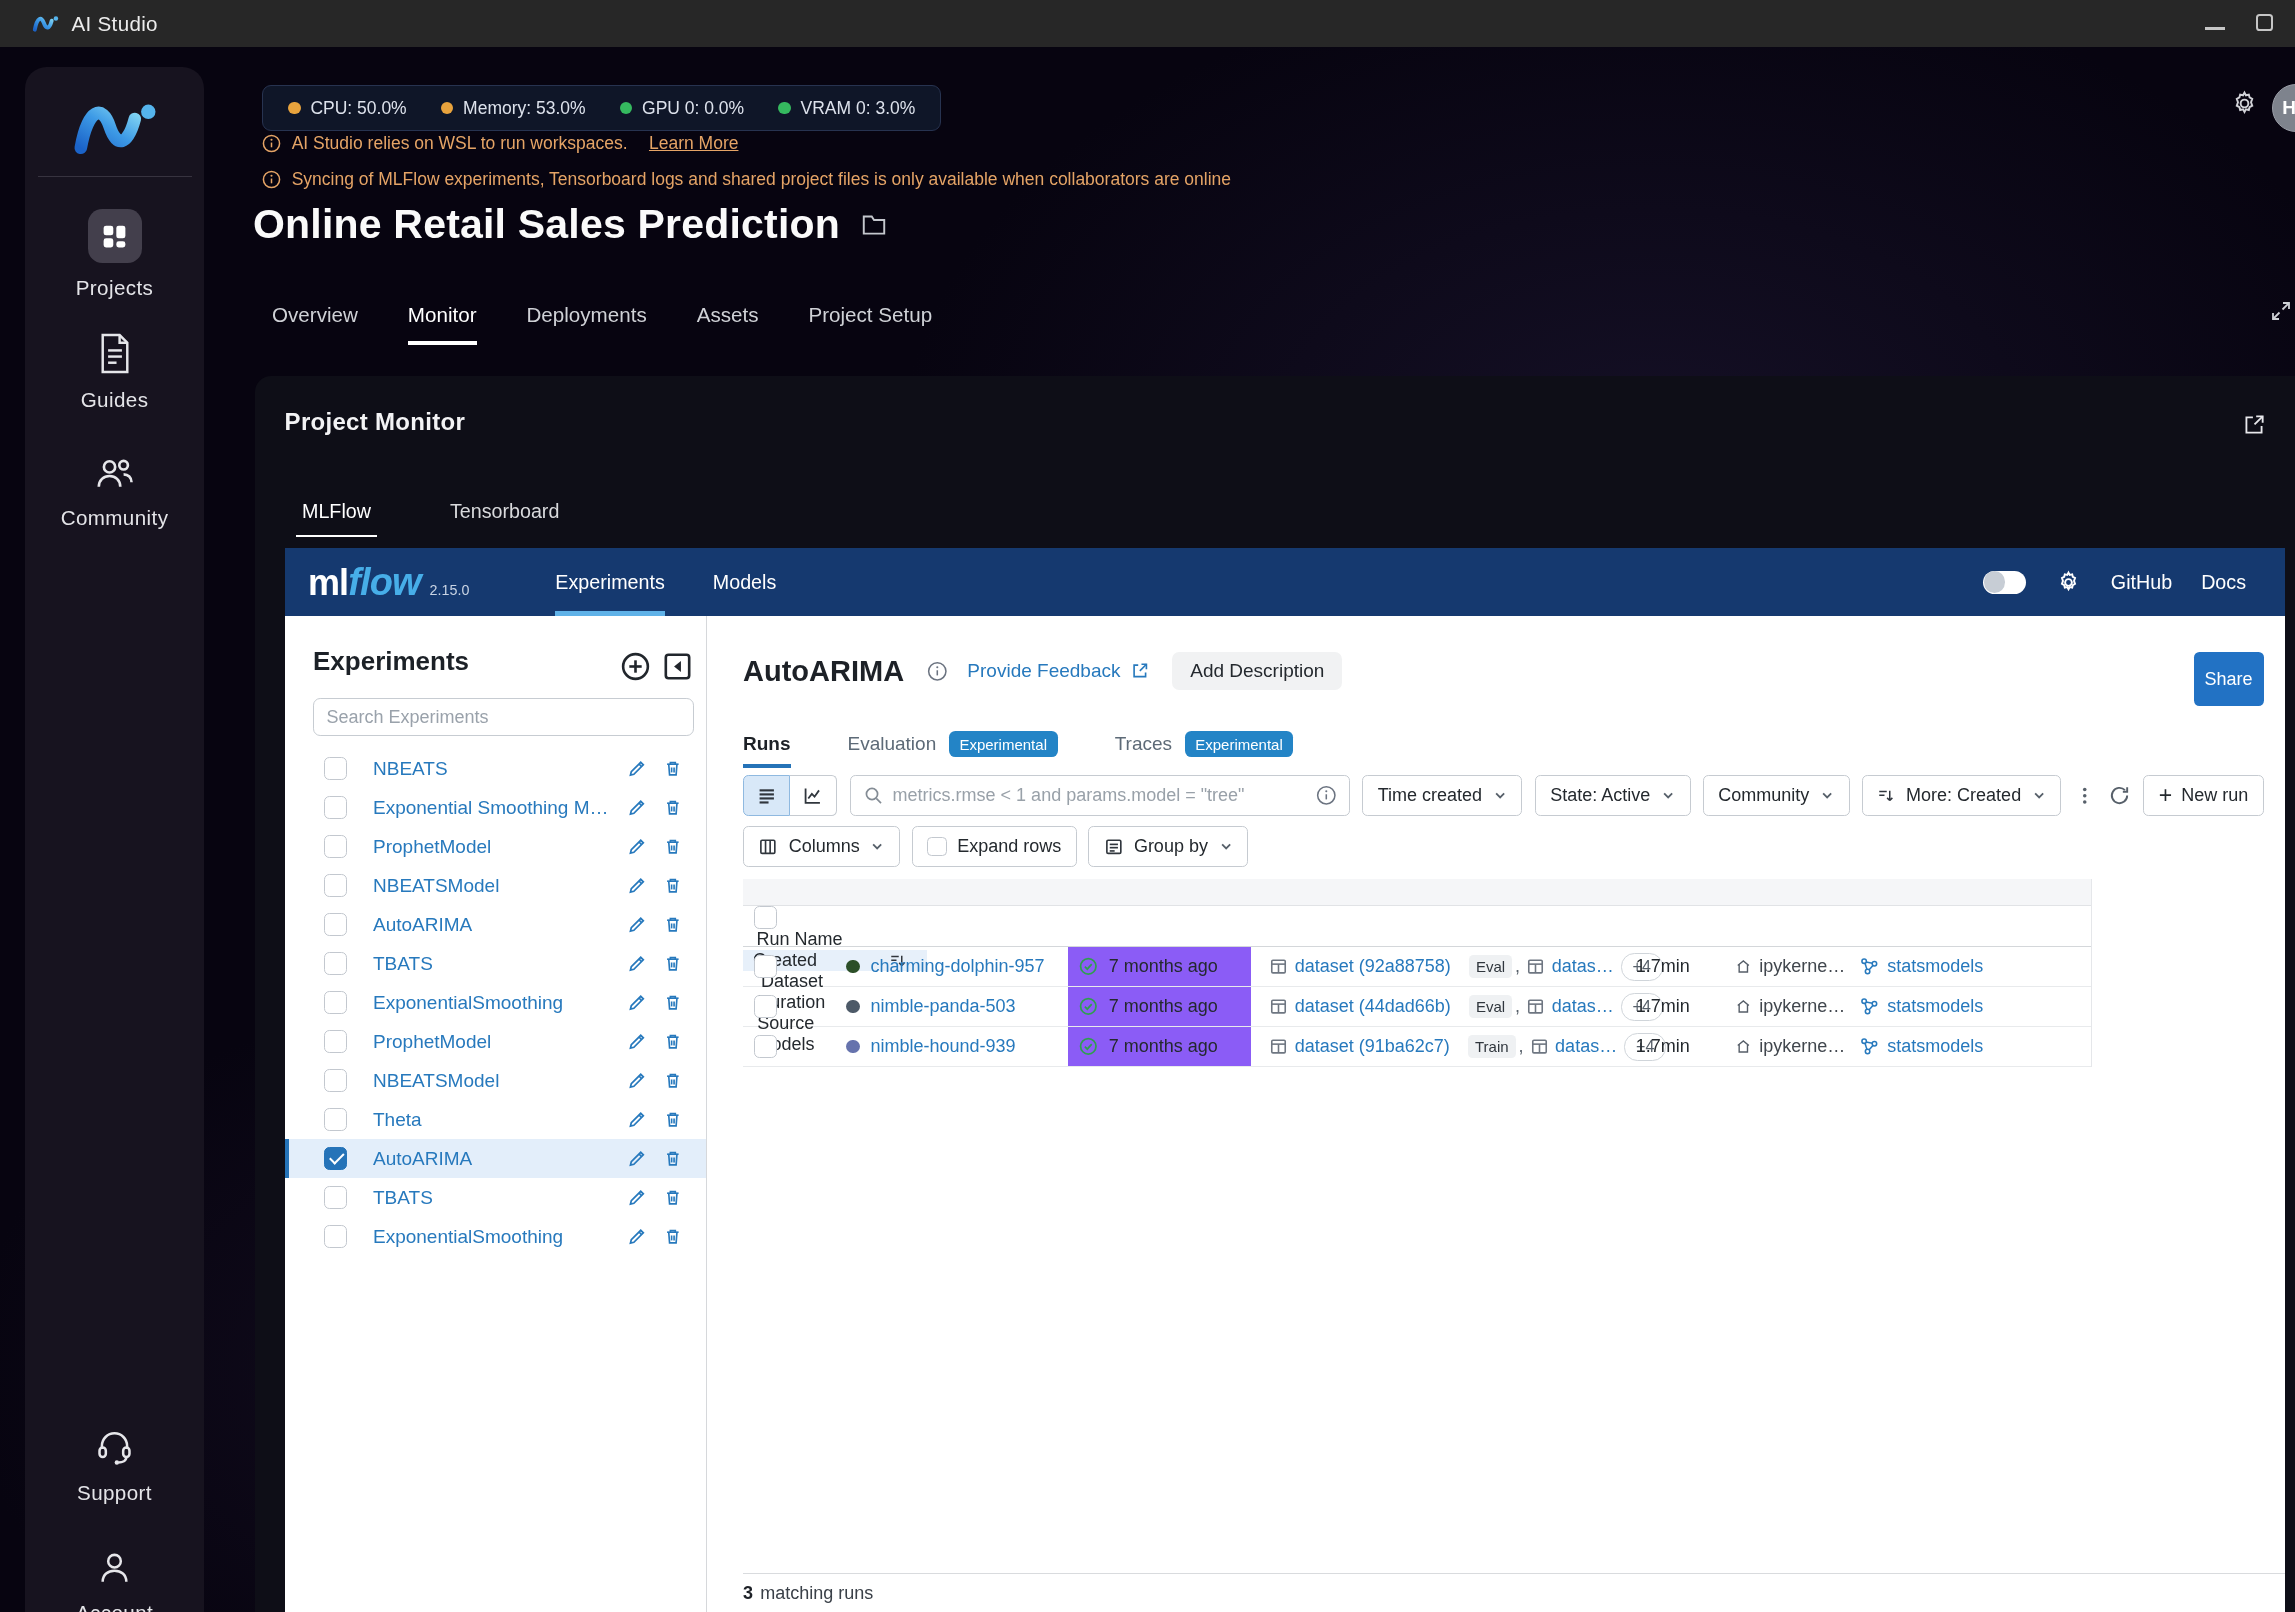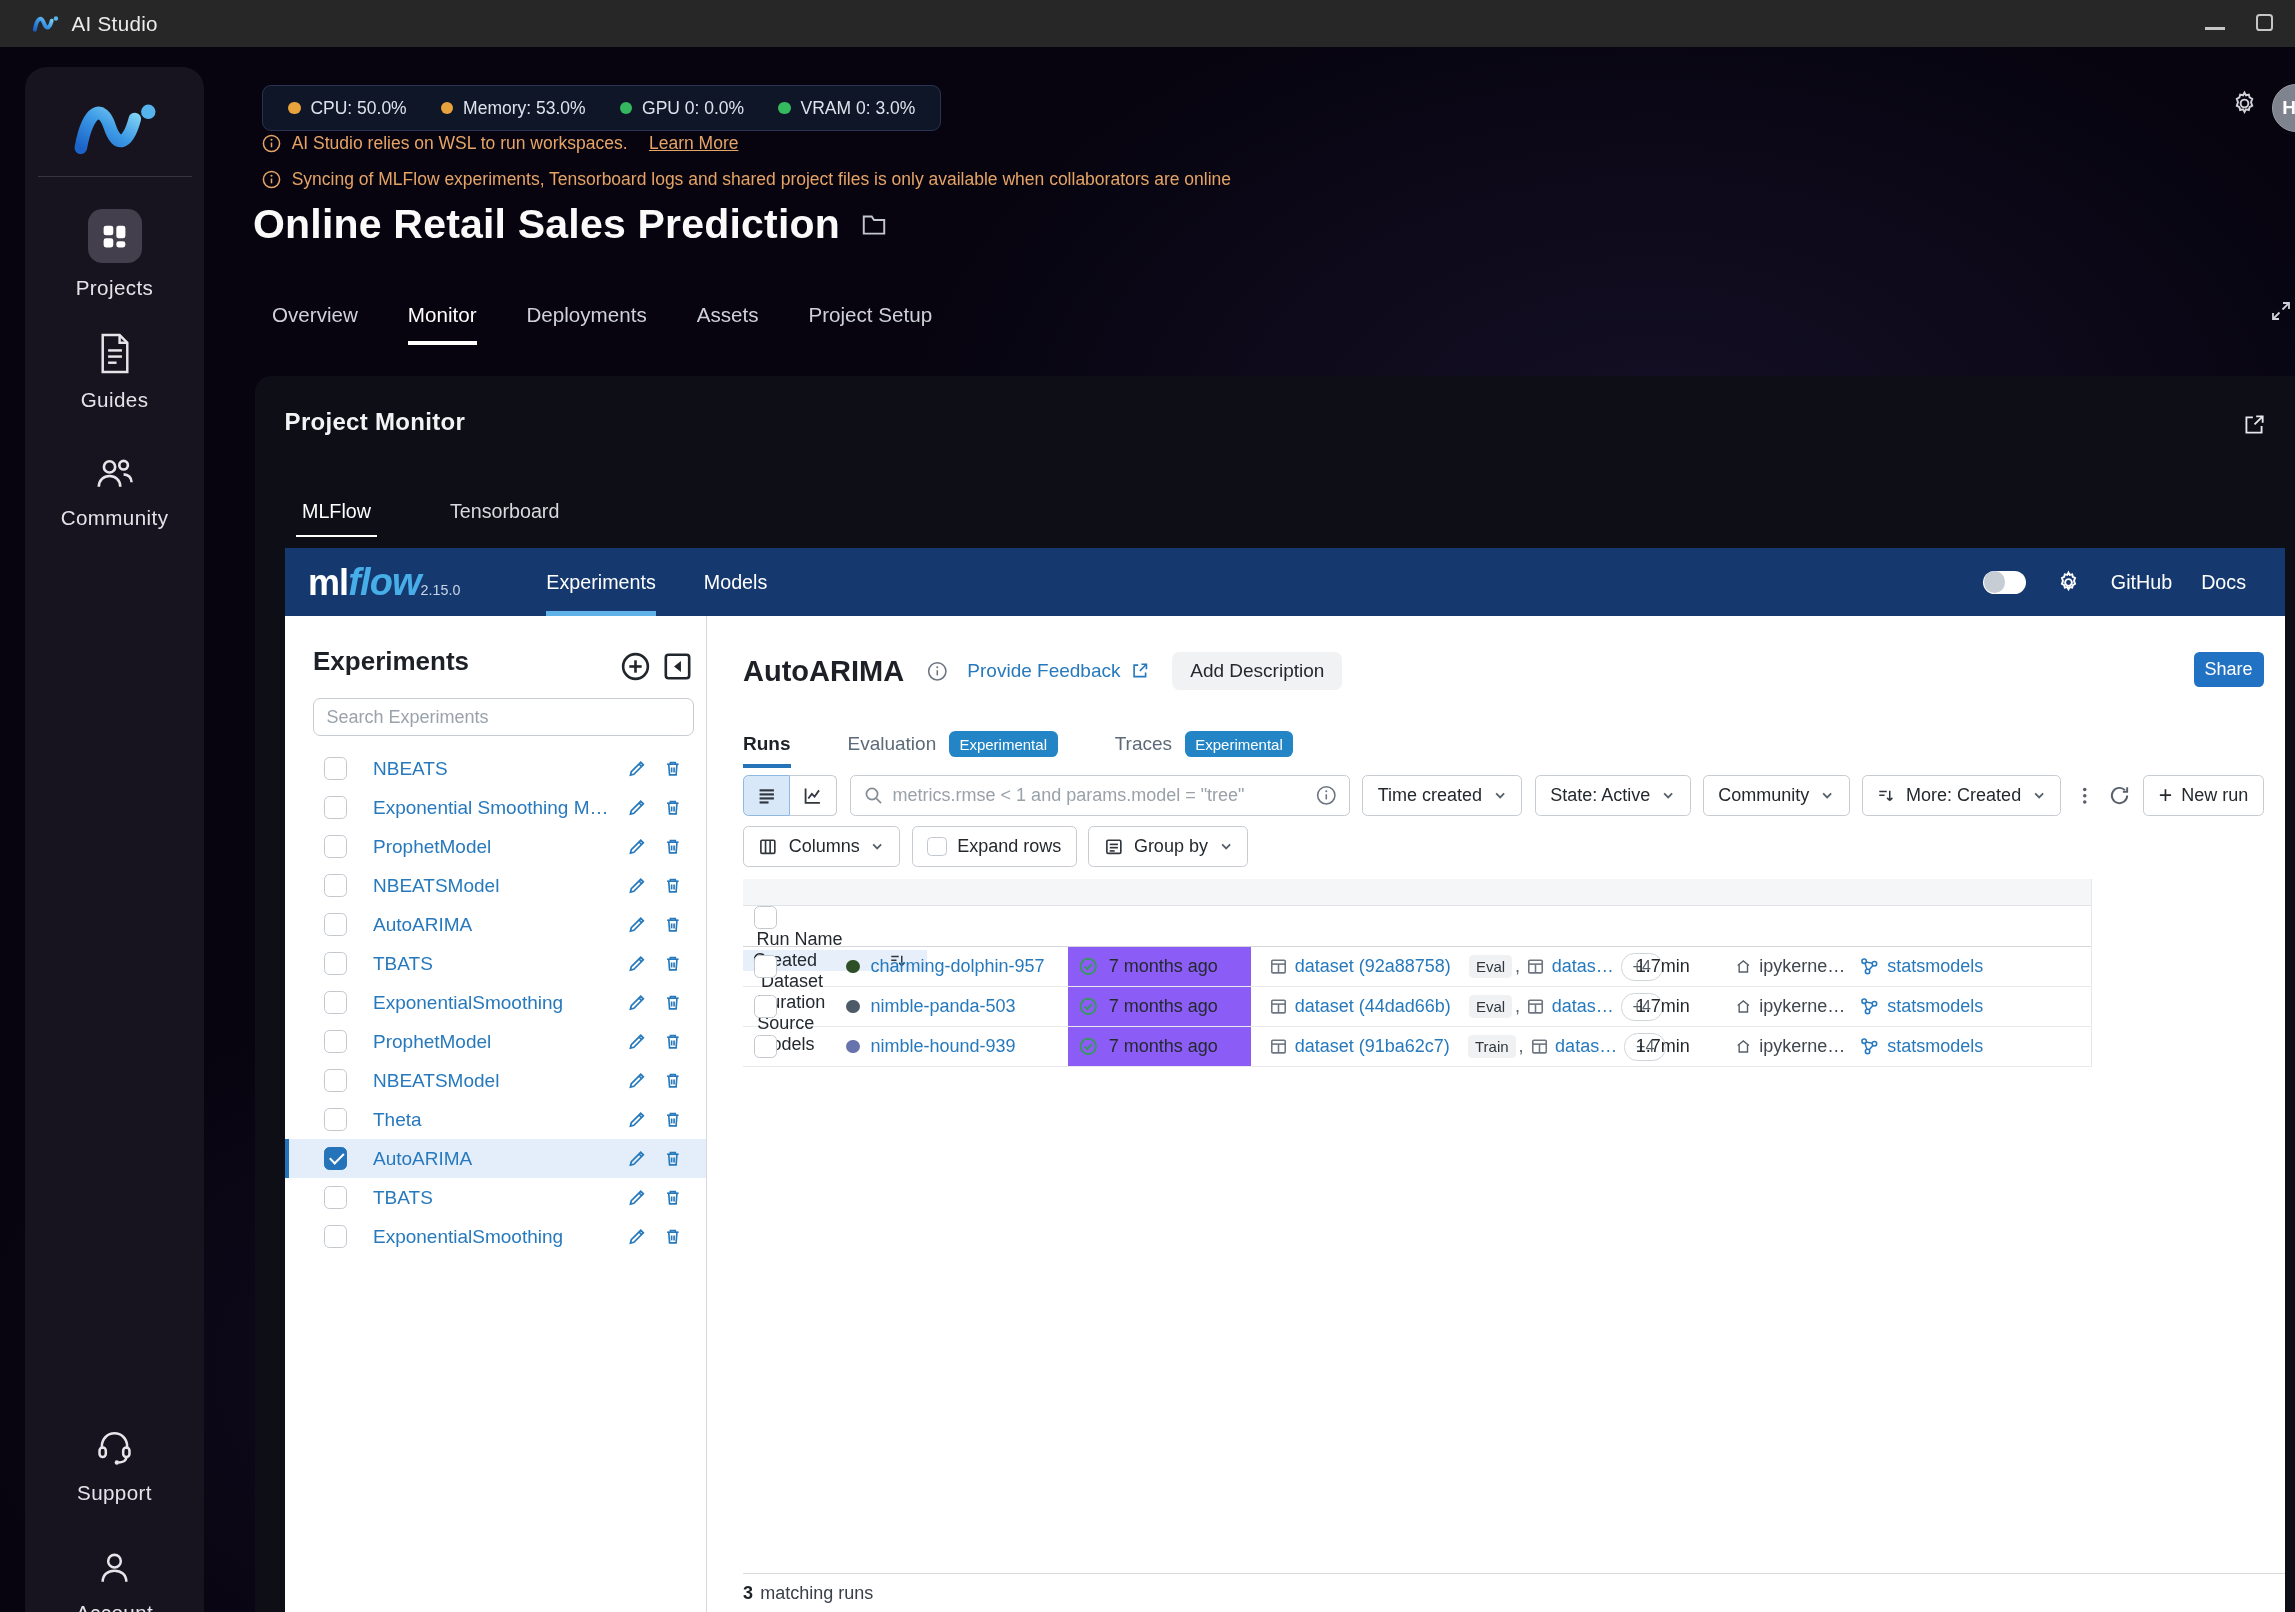--- a/index.html
+++ b/index.html
@@ -67,21 +67,21 @@
   .card-tab { position:relative; color:#d9dadd; font-size:19.7px; padding-bottom:14.3px; cursor:pointer; }
   .card-tab.active { color:#fff; }
   .card-tab.active::after { content:""; position:absolute; left:-6.3px; right:-6.3px; bottom:0; height:2.7px; background:#fff; }
 
   
   .mlflow { position:absolute; left:30px; top:172px; width:2000px; height:1064px; background:#fff; }
   .mlf-header { position:relative; height:68px; background:#15396f; display:flex; align-items:center; padding:0 39px 0 23px; }
   .mlf-logo { display:flex; align-items:baseline; }
   .mlf-logo .ml { color:#fff; font-size:36px; font-weight:800; letter-spacing:-0.9px; }
   .mlf-logo .flow { color:#47aee8; font-size:38px; font-weight:700; font-style:italic; letter-spacing:-0.9px; }
-  .mlf-logo .ver { color:#c9d4e4; font-size:14.3px; }
+  .mlf-logo .ver { color:#c9d4e4; font-size:14.3px; margin-left:9px; }
   .mlf-nav { display:flex; gap:48px; margin-left:86px; height:68px; align-items:center; }
   .mlf-tab { position:relative; color:#fff; font-size:19.7px; height:68px; display:flex; align-items:center; cursor:pointer; }
   .mlf-tab.active::after { content:""; position:absolute; left:0; right:0; bottom:0; height:5.4px; background:#5fb2e8; }
   .mlf-right { margin-left:auto; display:flex; align-items:center; gap:29px; }
   .toggle { width:43px; height:23px; background:#fff; border-radius:11.6px; position:relative; cursor:pointer; }
   .toggle .knob { position:absolute; left:0.9px; top:0.9px; width:21.5px; height:21.5px; border-radius:50%; background:#c7cdd5; }
   .mlf-link { color:#fff; font-size:19.7px; cursor:pointer; }
 
   .mlf-body { position:absolute; top:68px; left:0; right:0; bottom:0; display:flex; }
 
@@ -106,21 +106,21 @@
 
   
   .run-main { flex:1; position:relative; background:#fff; }
   .run-header { position:absolute; left:36px; top:36px; display:flex; align-items:center; }
   .run-title { color:#1d2127; font-size:29px; font-weight:700; }
   .info-i { color:#6b7380; margin-left:23px; }
   .feedback { color:#2779bd; font-size:19px; margin-left:19.7px; cursor:pointer; }
   .ext-ic { color:#2779bd; margin-left:9px; cursor:pointer; }
   .add-desc { margin-left:23px; height:38px; background:#f1f2f3; border:none; border-radius:7.2px; padding:0 18px;
     font-size:19px; color:#24292e; font-family:inherit; cursor:pointer; }
-  .share-btn { position:absolute; right:21.5px; top:36px; width:70px; height:35px; background:#2272c4; border:none;
+  .share-btn { position:absolute; right:21.5px; top:36px; width:70px; height:54px; background:#2272c4; border:none;
     border-radius:5.4px; color:#fff; font-size:18px; font-family:inherit; cursor:pointer; }
 
   .run-tabs { position:absolute; left:36px; top:115px; display:flex; align-items:center; }
   .run-tab { position:relative; font-size:19px; color:#5d6a77; padding-bottom:12.5px; cursor:pointer; display:flex; align-items:center; }
   .run-tab.active { color:#1d2127; font-weight:700; }
   .run-tab.active::after { content:""; position:absolute; left:0; right:0; bottom:0; height:3.6px; background:#2573b8; }
   .run-tab + .run-tab { margin-left:57px; }
   .exp-badge { background:#2384c6; color:#fff; font-size:15px; border-radius:6.3px; padding:4.5px 10.7px; margin-left:12.5px; font-weight:400; }
 
   .toolbar { position:absolute; left:36px; top:159px; right:21.5px; height:41px; display:flex; align-items:center; gap:12.5px; }

